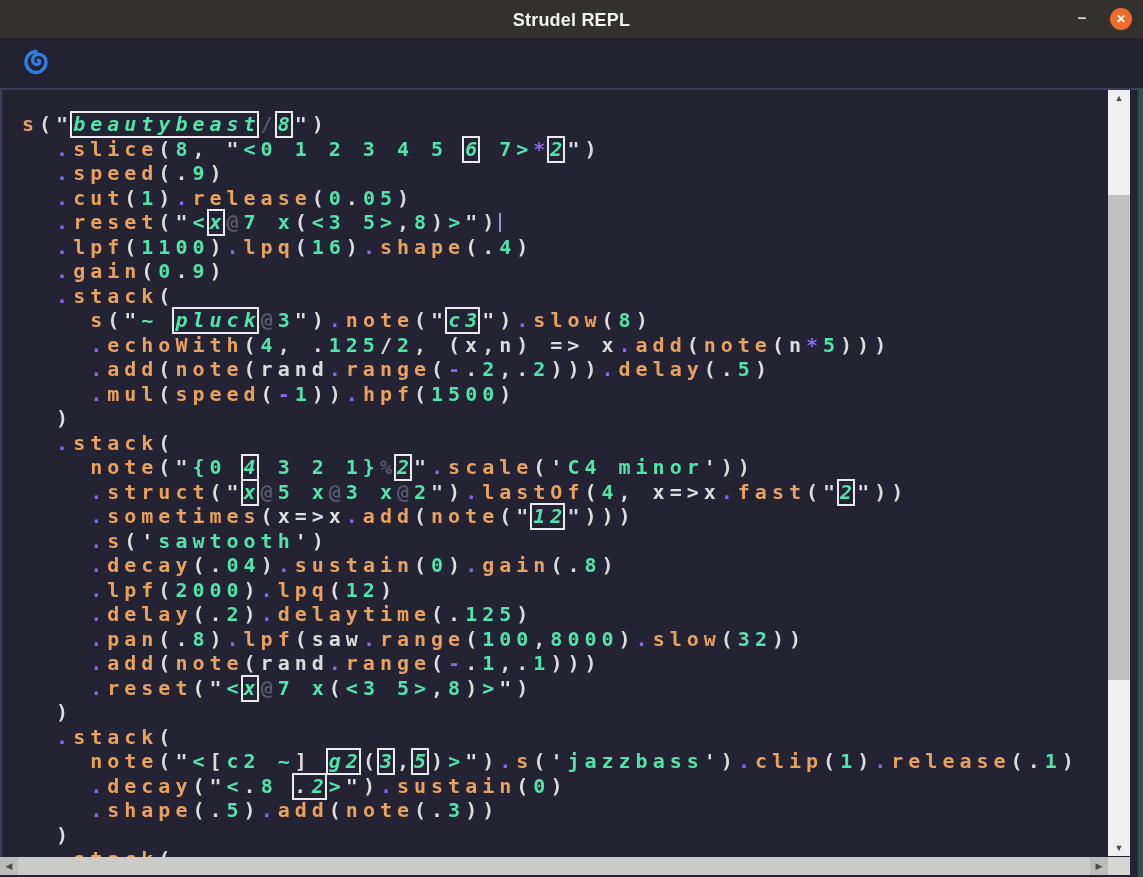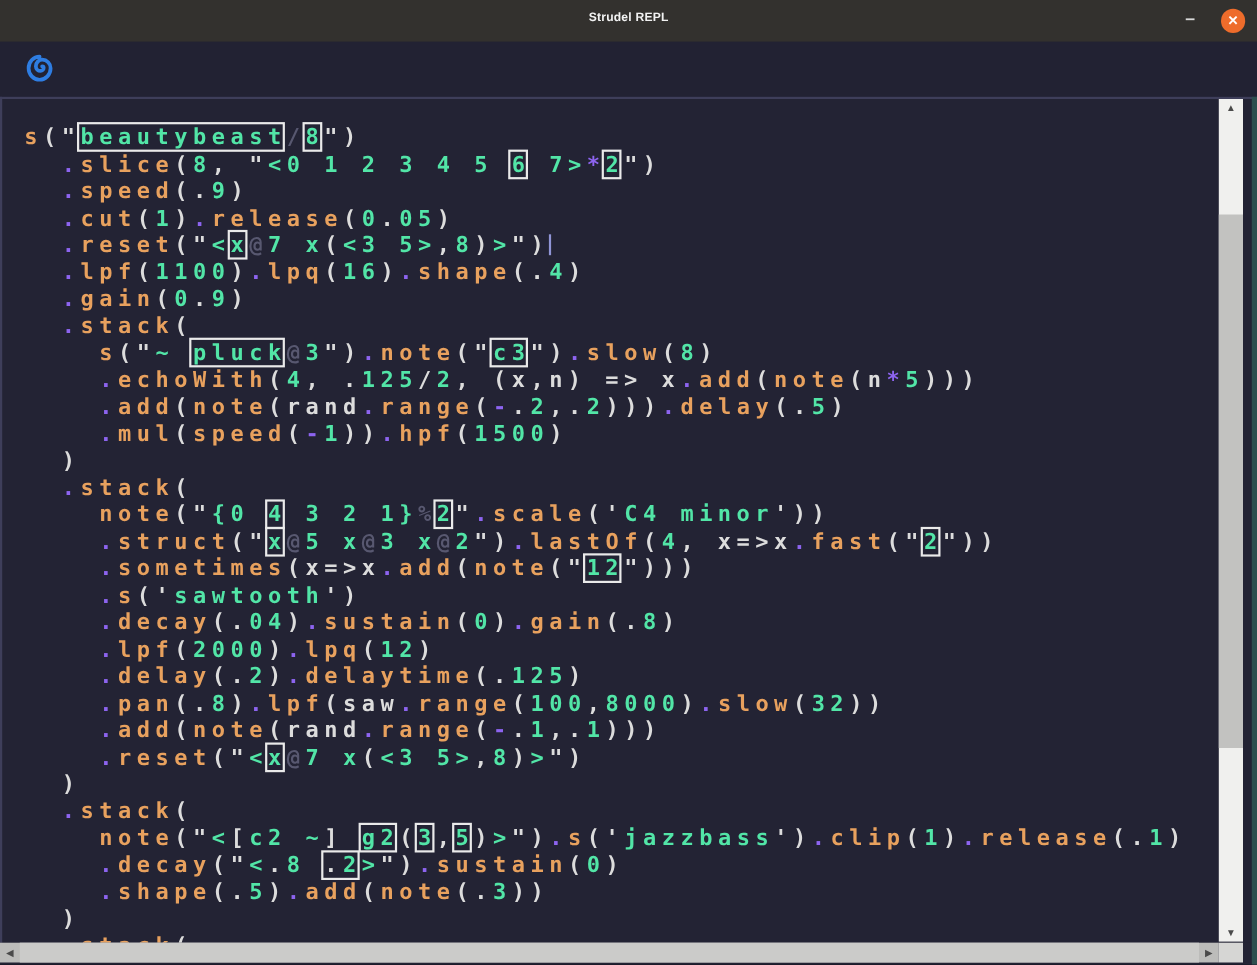--- a/index.html
+++ b/index.html
@@ -1,39 +1,39 @@
 <!DOCTYPE html>
 <html style="--titlebar_bg: #33312e; --titlebar_text: #f2f2f2; --close_button_bg: #ee6c2b; --toolbar_bg: #222233; --editor_bg: #232334; --editor_border: #3e3e5a; --logo_blue: #2e7de2; --code_function: #e8a15e; --code_string: #52e5a7; --code_punct: #dcdcdc; --code_operator: #8d64f0; --code_dim: #585870; --highlight_box: #eaeaea; --cursor: #9095d6; --scroll_track_v: #f0f0ee; --scroll_thumb_v: #c2c2c0; --scroll_track_h: #bcbcba; --scroll_thumb_h: #cbcbc9; --scroll_arrow: #4a4a4a; --window_edge: #2e4f4e; --corner: #d6d6d4;"><head>
 <meta charset="utf-8">
 <style>
   * { margin:0; padding:0; box-sizing:border-box; }
   html,body { width:1143px; height:877px; background:#161622; overflow:hidden; }
   .window { position:relative; width:1143px; height:877px; background:var(--editor_bg); font-family:"Liberation Sans", sans-serif; }
 
   
   .titlebar { position:absolute; left:0; top:0; width:1143px; height:38px; background:var(--titlebar_bg); }
-  .titlebar .title { position:absolute; left:0; right:0; top:10px; text-align:center; color:var(--titlebar_text); font-weight:bold; font-size:11px; letter-spacing:.2px; }
+  .titlebar .title { position:absolute; left:0; right:0; top:10px; text-align:center; color:var(--titlebar_text); font-weight:bold; font-size:18px; letter-spacing:.2px; }
   .btn-min { position:absolute; right:52px; top:9px; width:18px; height:18px; color:#d8d8d8; font-weight:bold; font-size:16px; line-height:18px; text-align:center; cursor:default; }
   .btn-close { position:absolute; right:11px; top:8px; width:22px; height:22px; border-radius:50%; background:var(--close_button_bg); color:#fff; font-weight:bold; font-size:12px; line-height:22px; text-align:center; }
 
   
   .toolbar { position:absolute; left:0; top:38px; width:1143px; height:50px; background:var(--toolbar_bg); }
   .logo { position:absolute; left:23px; top:10px; }
 
   
   .editor { position:absolute; left:0; top:88px; width:1143px; height:769px; background:var(--editor_bg); border-top:2px solid var(--editor_border); border-left:2px solid var(--editor_border); overflow:hidden; }
   pre.code { position:absolute; left:0; top:0; padding:22px 0 0 20px; font-family:"DejaVu Sans Mono", monospace; font-weight:bold; font-size:20px; line-height:24.5px; letter-spacing:5px; white-space:pre; }
   pre.code .line { white-space:pre; height:24.5px; }
   .fn  { color:var(--code_function); }
   .p   { color:var(--code_punct); }
   .s   { color:var(--code_string); }
   .dot { color:var(--code_operator); }
   .op  { color:var(--code_operator); }
   .dim { color:var(--code_dim); }
-  .hl  { position:relative; }
+  .hl  { position:relative;font-style:italic; }
   .hl::after { content:""; position:absolute; left:-3px; top:-1px; right:2px; bottom:-2px; border:2px solid var(--highlight_box); pointer-events:none; }
   .cursor { display:inline-block; width:2px; height:19px; background:var(--cursor); vertical-align:-3px; }
 
   
   .vscroll { position:absolute; right:13px; top:90px; width:22px; height:766px; background:var(--scroll_track_v); }
   .vscroll .arrow { position:absolute; left:0; width:22px; height:16px; text-align:center; font-size:9px; line-height:16px; color:var(--scroll_arrow); }
   .vscroll .up { top:0; }
   .vscroll .down { bottom:0; }
   .vthumb { position:absolute; left:0; top:105px; width:22px; height:485px; background:var(--scroll_thumb_v); }
 

